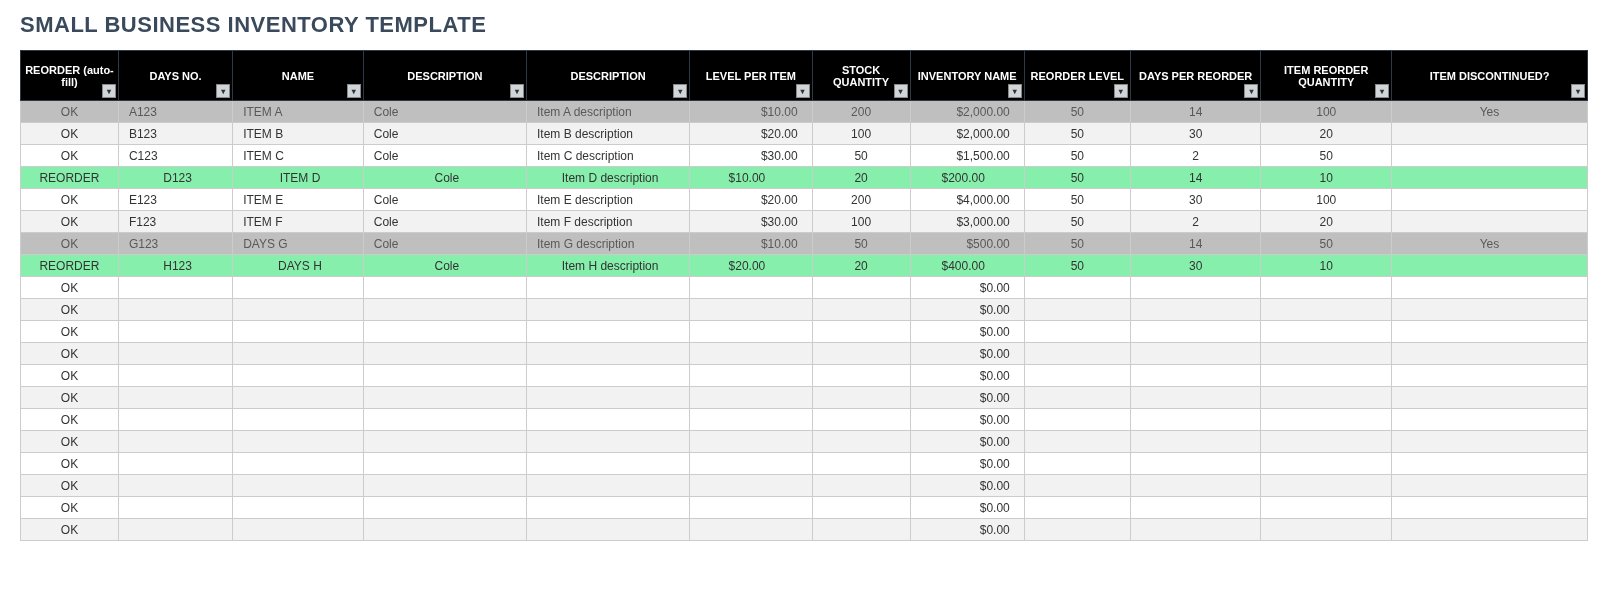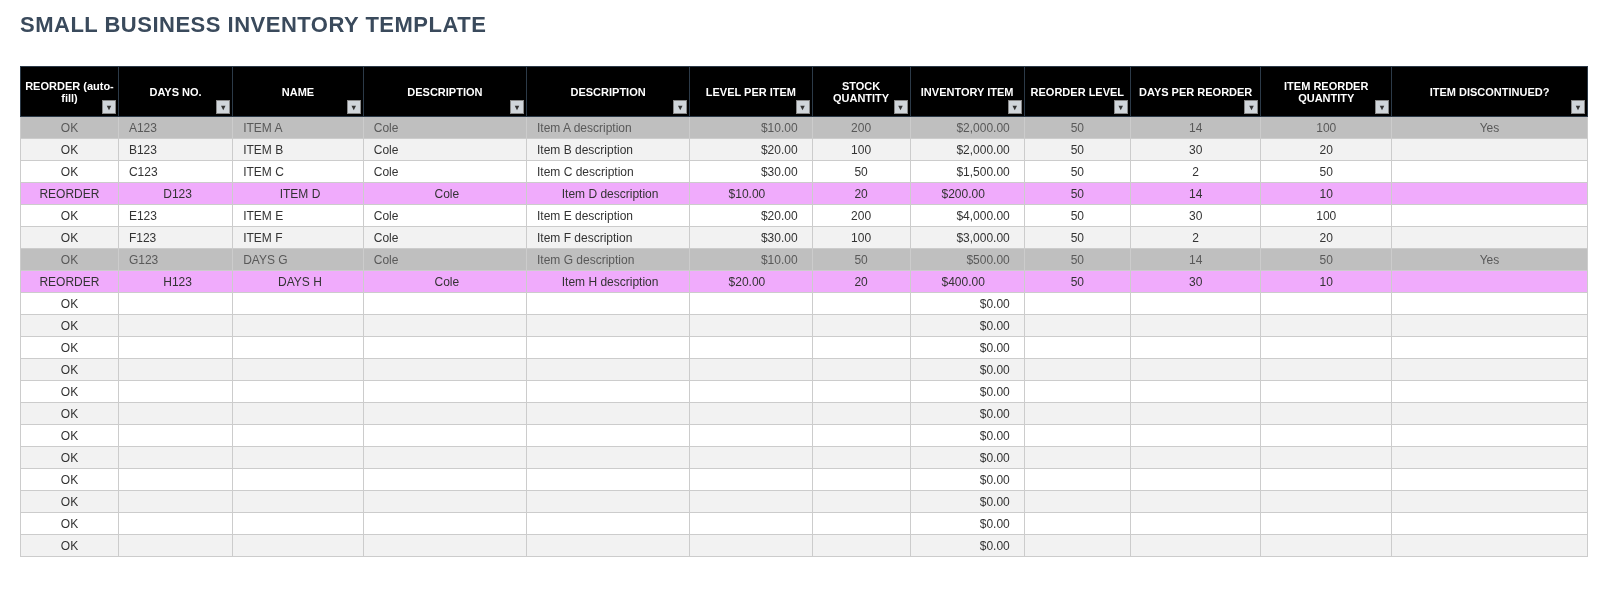--- a/index.html
+++ b/index.html
@@ -8,21 +8,21 @@
     background: #fff;
     padding: 12px 20px;
     font-size: 12px;
     color: #333;
   }
   .title {
     font-size: 22px;
     font-weight: bold;
     color: #3a4a5c;
     letter-spacing: 0.5px;
-    margin-bottom: 28px;
+    margin-bottom: 12px;
   }
   table {
     border-collapse: collapse;
     width: 100%;
     table-layout: fixed;
   }
   th {
     background: #000000;
     color: #fff;
     font-size: 11px;
@@ -56,21 +56,21 @@
     font-size: 12px;
     color: #333;
     white-space: nowrap;
     overflow: hidden;
   }
   td.center { text-align: center; }
   td.right { text-align: right; padding-right: 14px;}
   td.left { text-align: left; padding-left: 10px;}
   tr.alt td { background: #f2f2f2; }
   tr.discontinued td { background: #bfbfbf; color: #595959; }
-  tr.reorder td { background: #f0abfc; text-align: center; }
+  tr.reorder td { background: #86efac; text-align: center; }
   col.c-reorder { width: 6%; }
   col.c-itemno { width: 7%; }
   col.c-name { width: 8%; }
   col.c-manu { width: 10%; }
   col.c-desc { width: 10%; }
   col.c-cost { width: 7.5%; }
   col.c-stock { width: 6%; }
   col.c-inv { width: 7%; }
   col.c-lvl { width: 6.5%; }
   col.c-days { width: 8%; }
@@ -99,21 +99,21 @@
   </colgroup>
   <thead>
     <tr id="header-row">
         <th><span>REORDER (auto-fill)</span><span class="filter-icon">▾</span></th>
         <th><span>DAYS NO.</span><span class="filter-icon">▾</span></th>
         <th><span>NAME</span><span class="filter-icon">▾</span></th>
         <th><span>DESCRIPTION</span><span class="filter-icon">▾</span></th>
         <th><span>DESCRIPTION</span><span class="filter-icon">▾</span></th>
         <th><span>LEVEL PER ITEM</span><span class="filter-icon">▾</span></th>
         <th><span>STOCK QUANTITY</span><span class="filter-icon">▾</span></th>
-        <th><span>INVENTORY ITEM</span><span class="filter-icon">▾</span></th>
+        <th><span>INVENTORY NAME</span><span class="filter-icon">▾</span></th>
         <th><span>REORDER LEVEL</span><span class="filter-icon">▾</span></th>
         <th><span>DAYS PER REORDER</span><span class="filter-icon">▾</span></th>
         <th><span>ITEM REORDER QUANTITY</span><span class="filter-icon">▾</span></th>
         <th><span>ITEM DISCONTINUED?</span><span class="filter-icon">▾</span></th>
       </tr>
   </thead>
   <tbody id="table-body">
       <tr class="discontinued">
         <td class="center">OK</td>
         <td class="left">A123</td>

